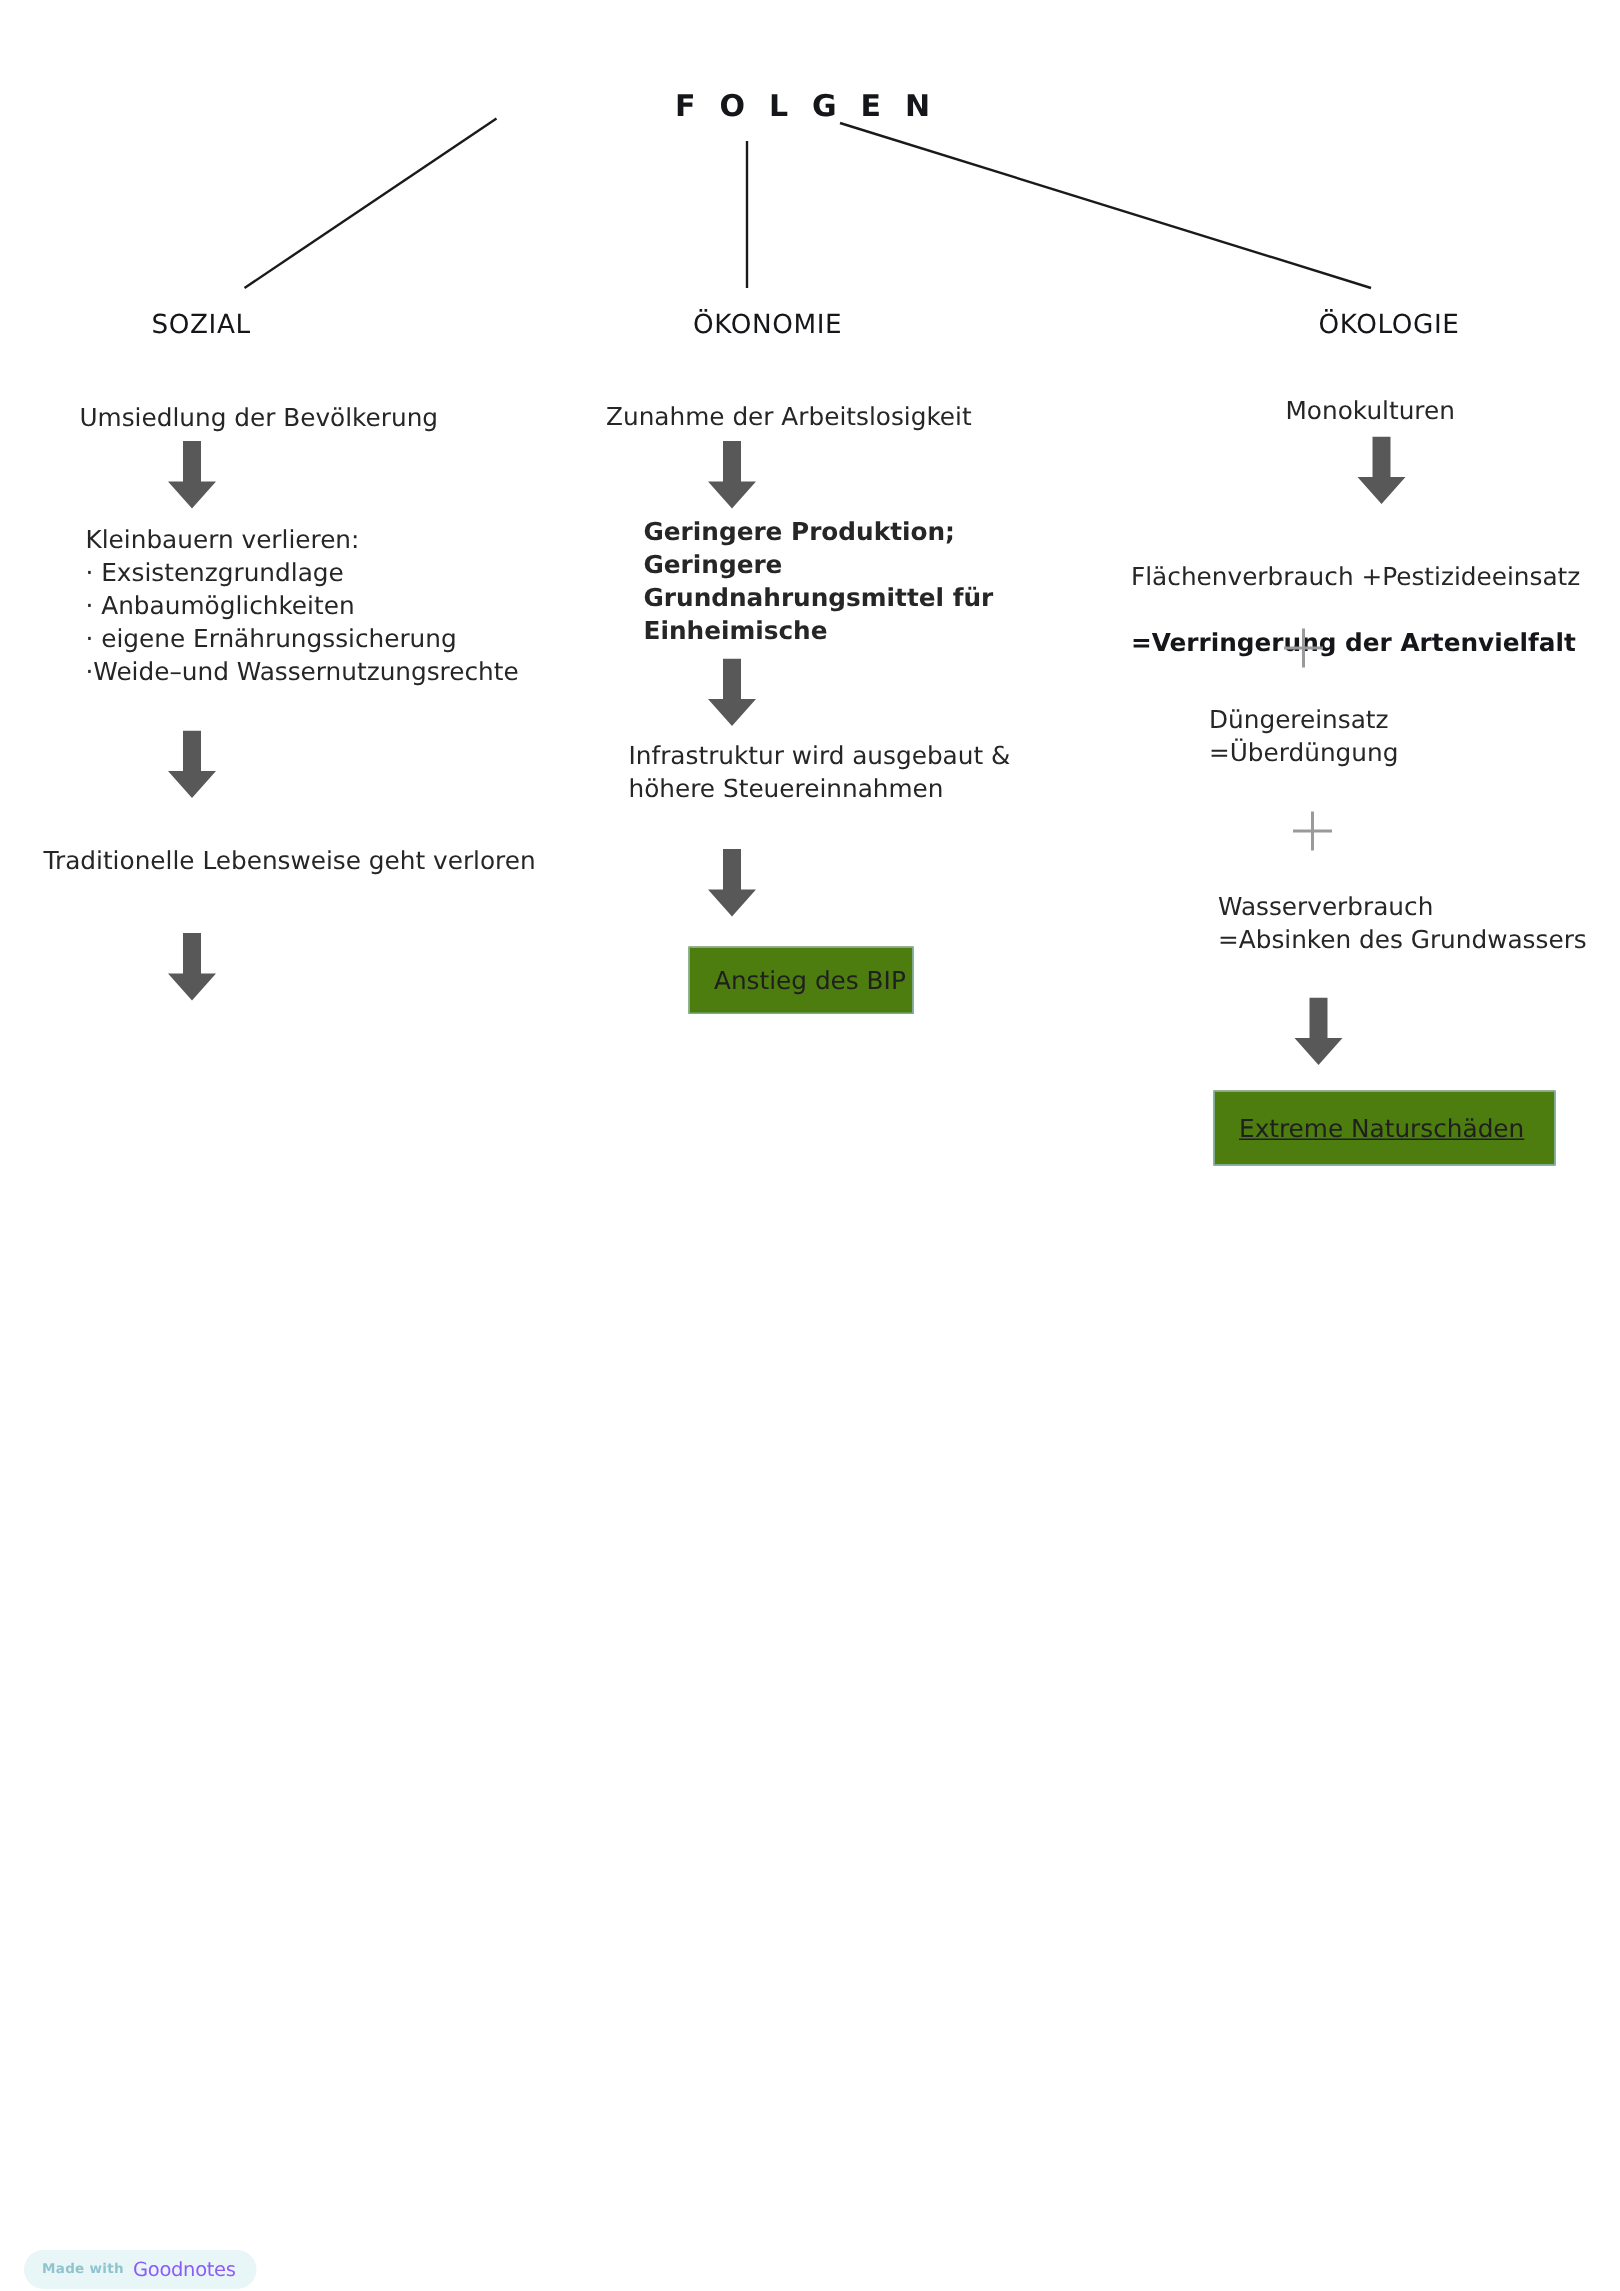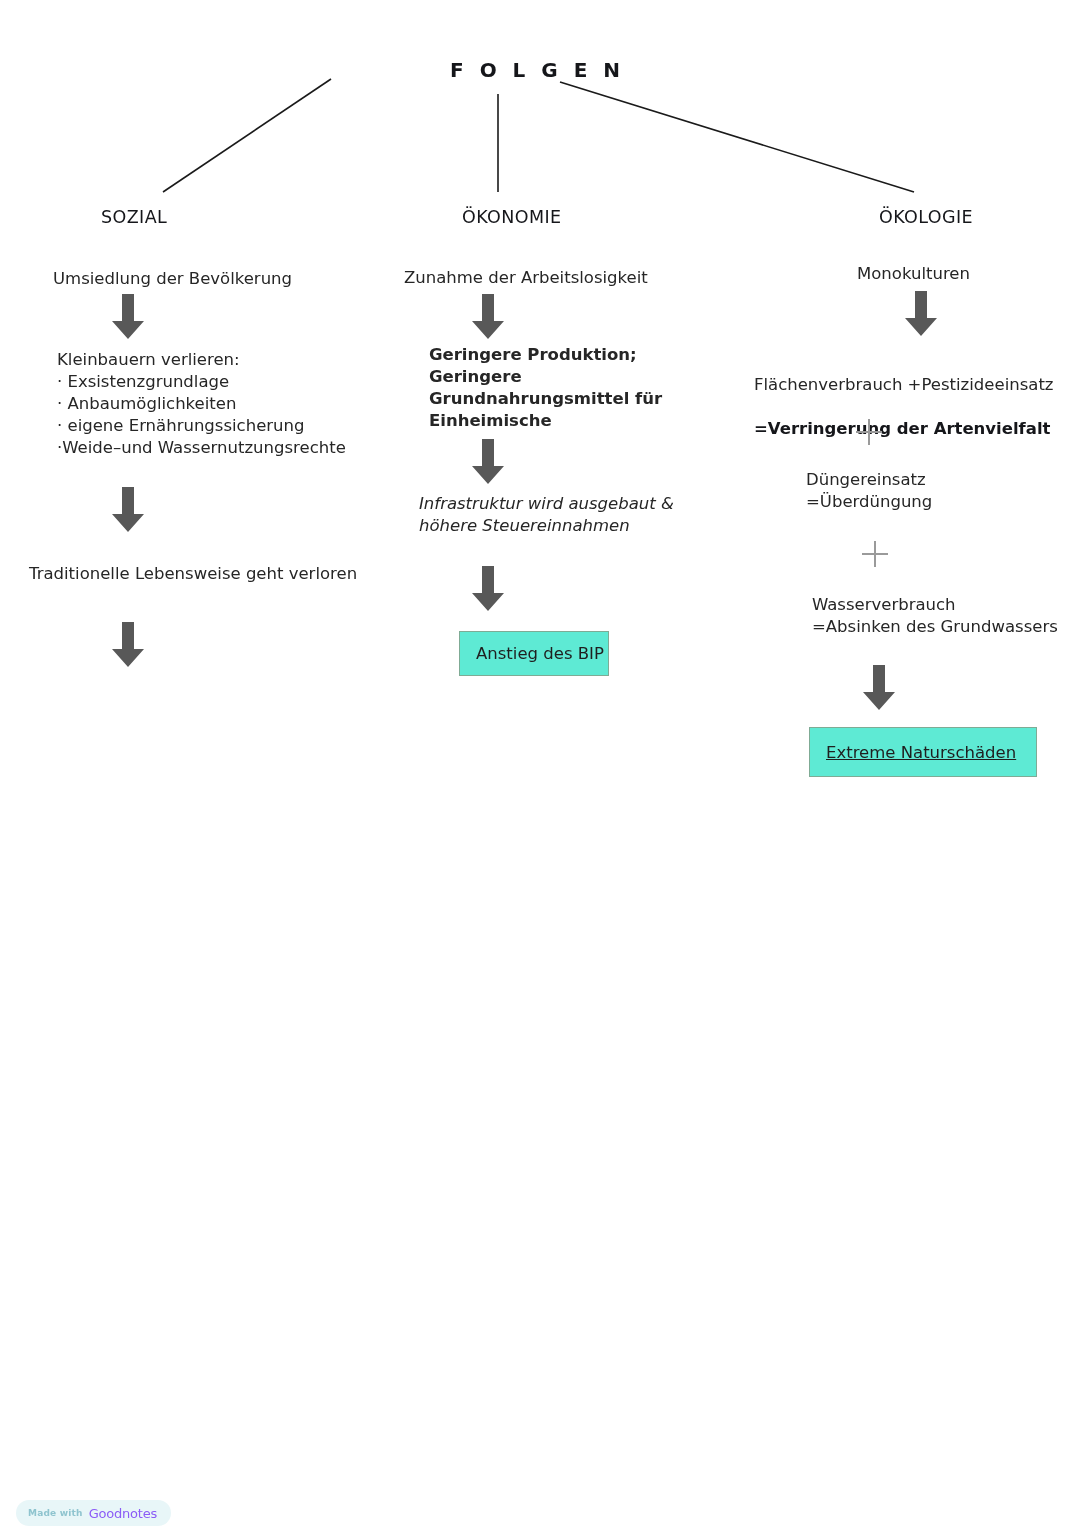--- a/index.html
+++ b/index.html
@@ -77,21 +77,21 @@
     left: 0; top: 12px;
     width: 26px; height: 1.5px;
   }
   .plus::after {
     top: 0; left: 12px;
     width: 1.5px; height: 26px;
   }
   
   .result-box {
     position: absolute;
-    background: #5eead4;
+    background: #4d7c0f;
     border: 1.5px solid #7fab95;
     box-sizing: border-box;
     display: flex;
     align-items: center;
     padding: 0 16px;
     font-size: 16.5px;
     color: #1f1f1f;
     white-space: nowrap;
   }
   
@@ -177,21 +177,21 @@
 Geringere
 Grundnahrungsmittel für
 Einheimische</div>
 
   <div class="arrow" style="left:471px; top:425px;">
     <svg viewBox="0 0 34 46" width="34" height="46">
       <polygon points="11,0 23,0 23,27 33,27 17,45 1,27 11,27" fill="#585858"></polygon>
     </svg>
   </div>
 
-  <div class="txt" style="left:419px; top:479px;font-style:italic;">Infrastruktur wird ausgebaut &amp;
+  <div class="txt" style="left:419px; top:479px;">Infrastruktur wird ausgebaut &amp;
 höhere Steuereinnahmen</div>
 
   <div class="arrow" style="left:471px; top:552px;">
     <svg viewBox="0 0 34 46" width="34" height="46">
       <polygon points="11,0 23,0 23,27 33,27 17,45 1,27 11,27" fill="#585858"></polygon>
     </svg>
   </div>
 
   <div class="result-box" style="left:459px; top:617px; width:150px; height:45px;">Anstieg des BIP</div>
 

